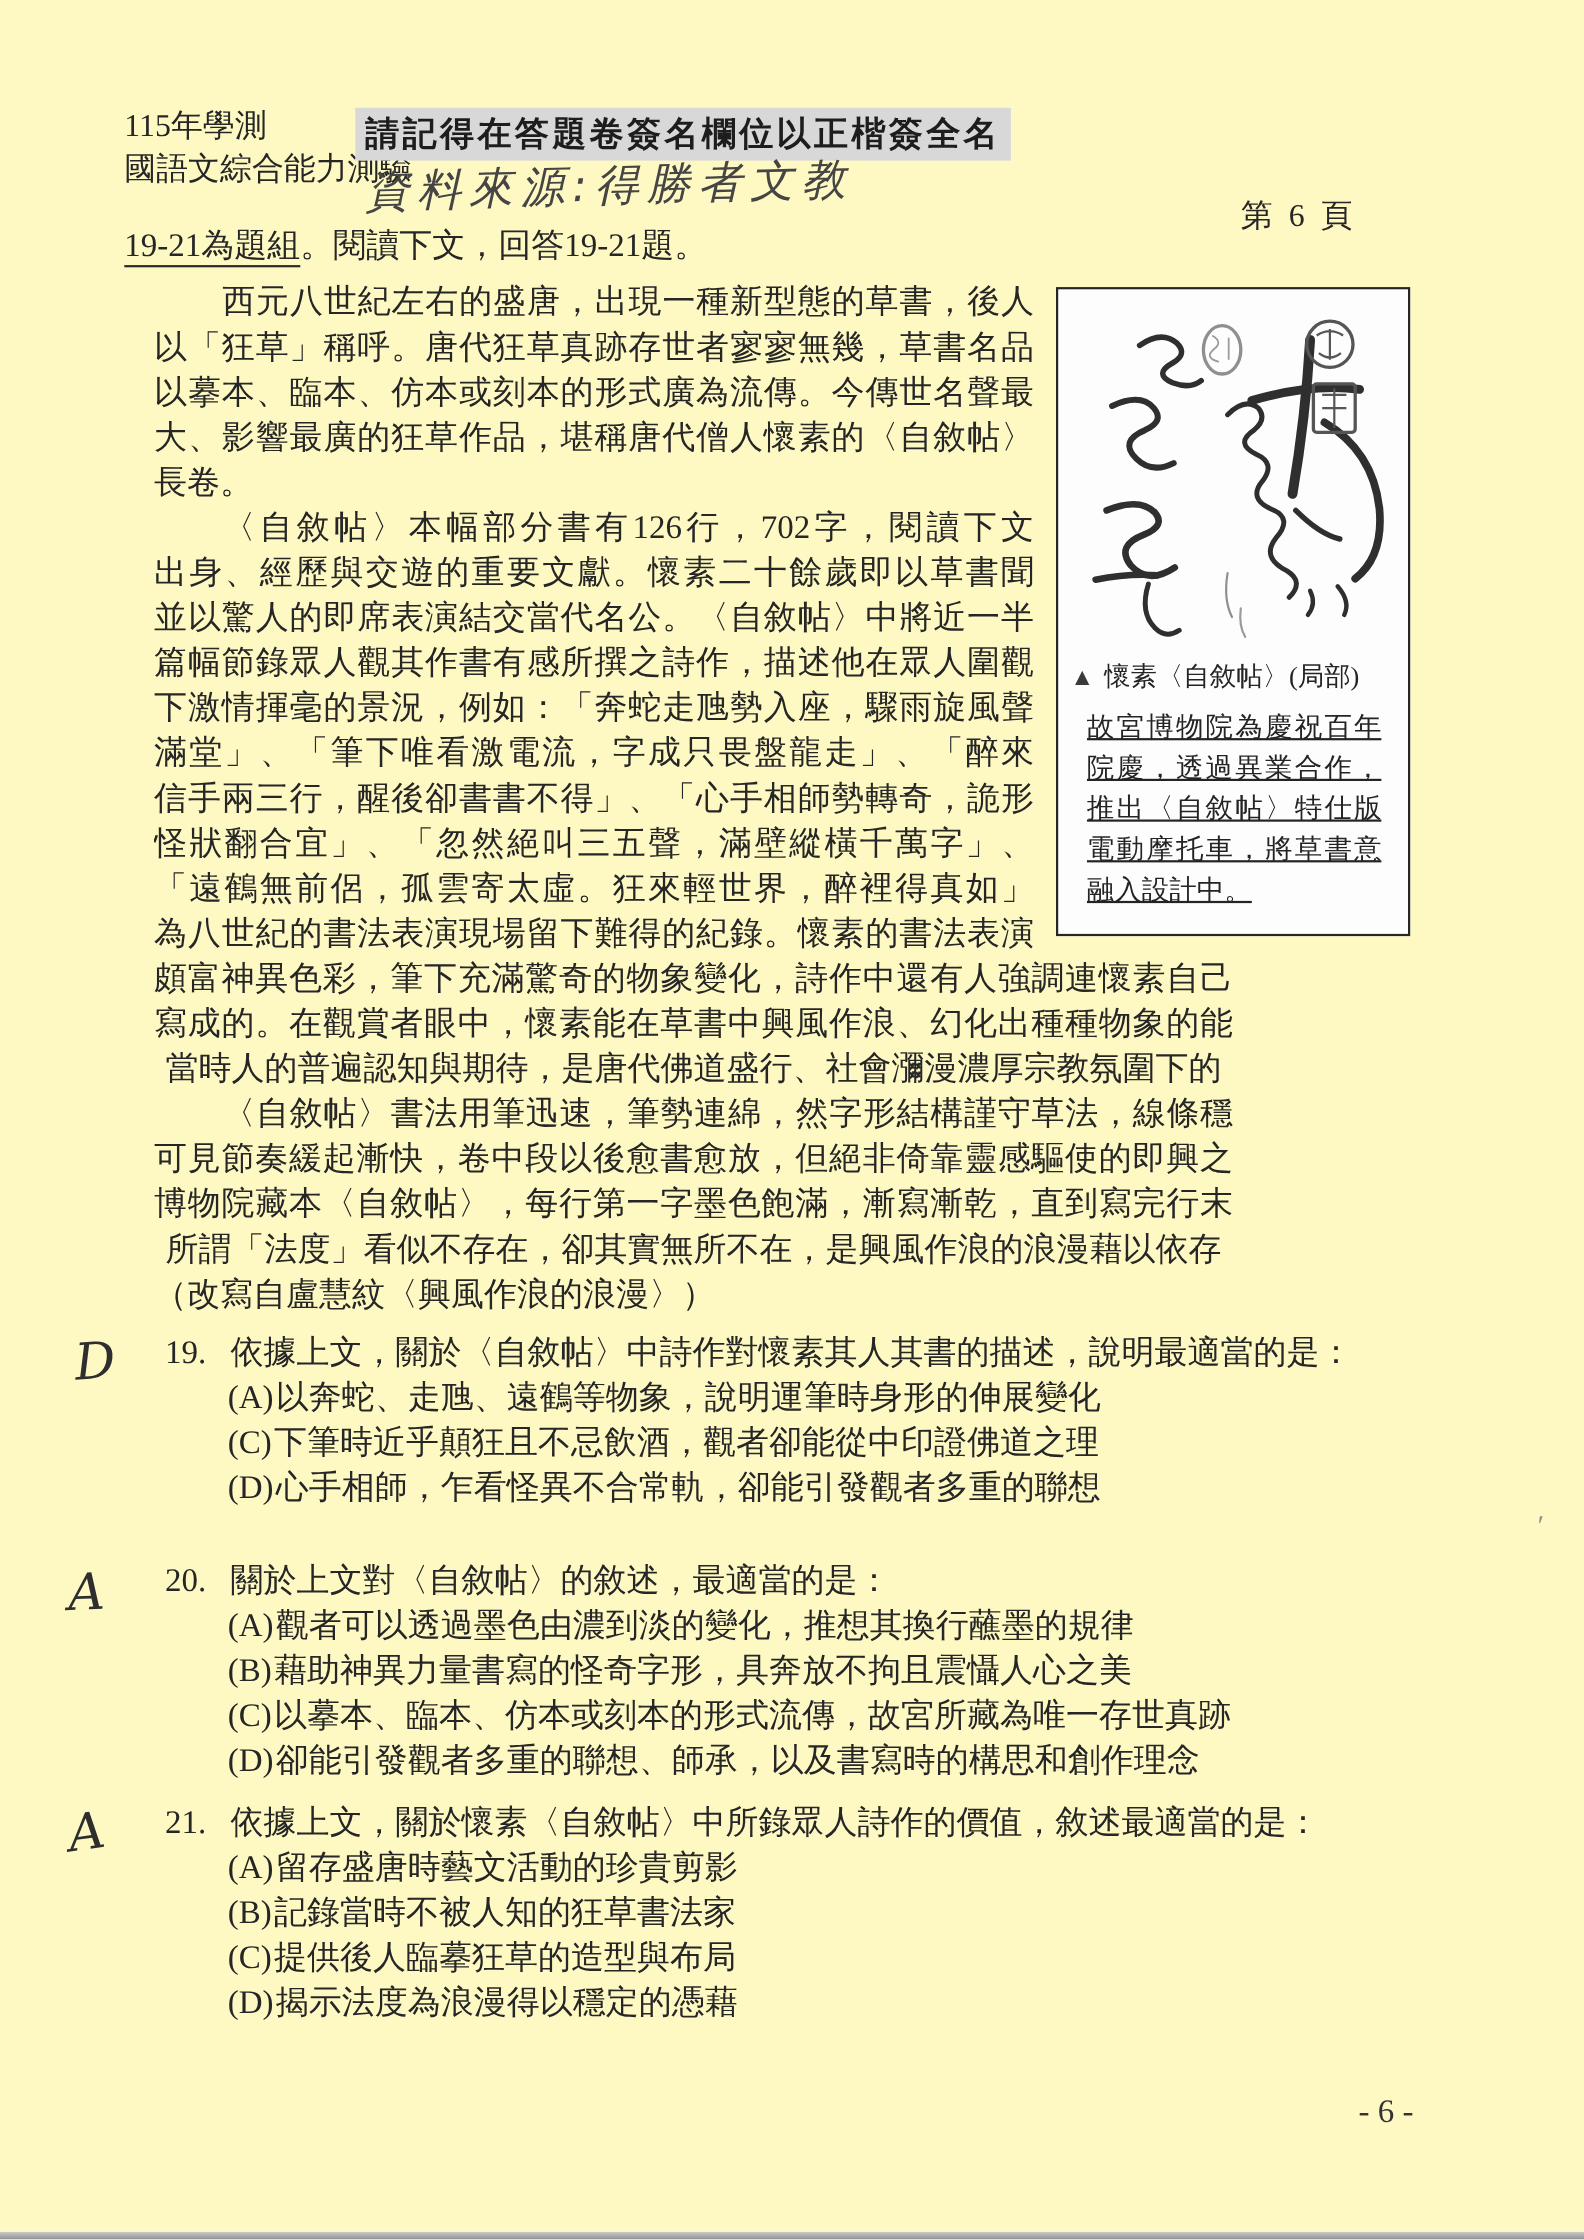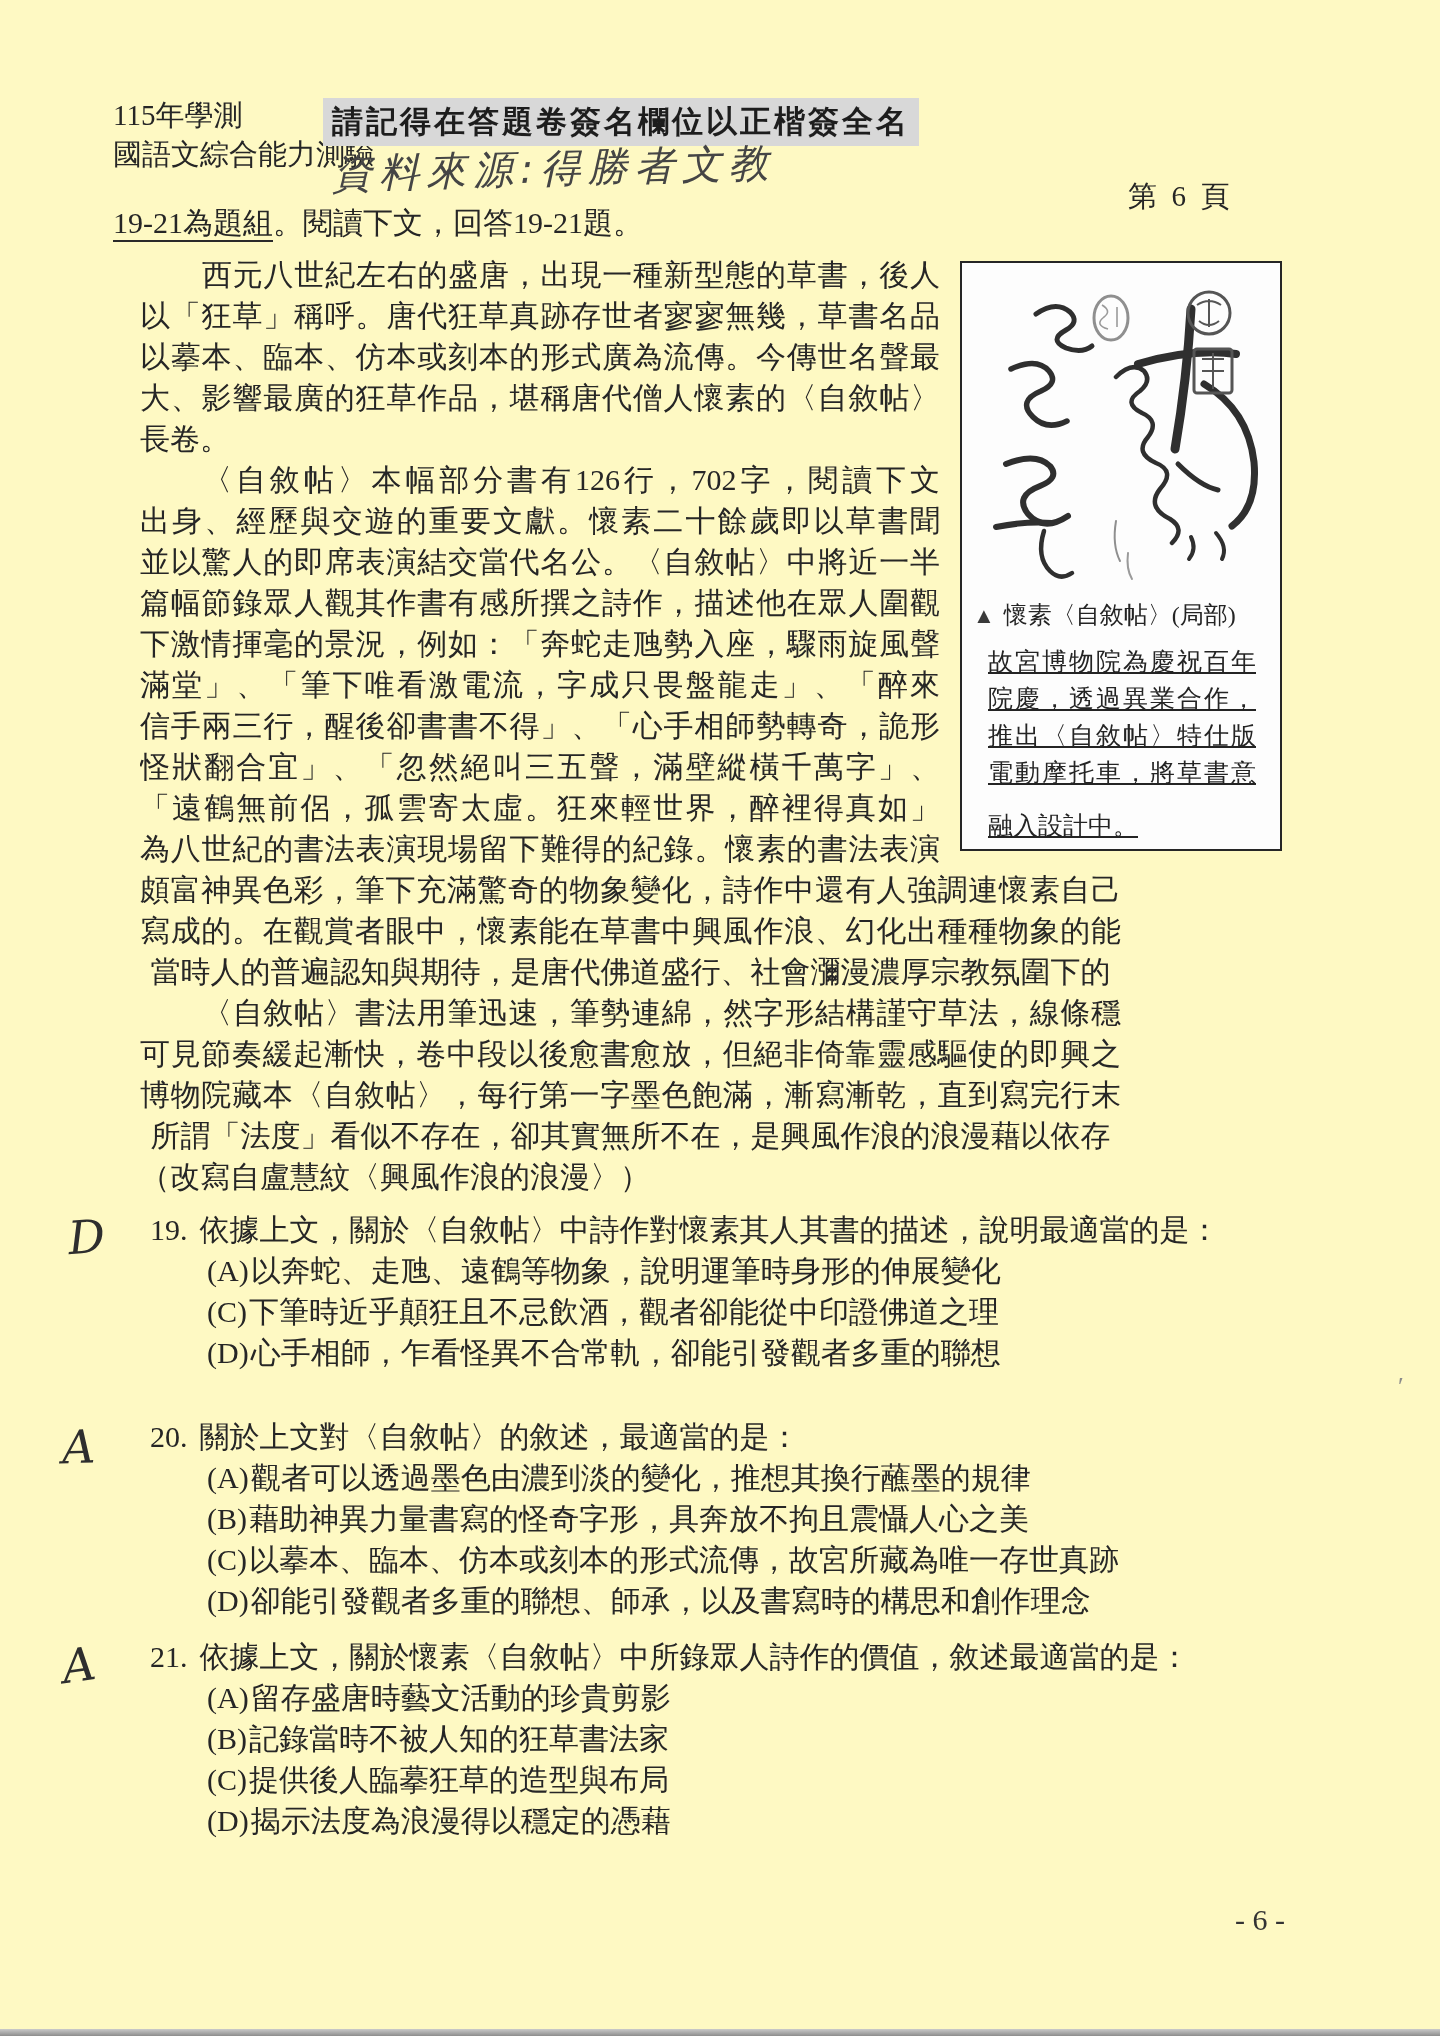--- a/index.html
+++ b/index.html
@@ -35,25 +35,25 @@
   
   .figbox{
     position:absolute;left:960px;top:261px;width:322px;height:590px;
     border:2px solid #262626;background:#fdfdfd;box-sizing:border-box;
   }
   .figbox svg{position:absolute;left:4px;top:6px;}
   .fig-cap{position:absolute;left:11px;top:336px;font-size:24px;white-space:nowrap;color:#242424;}
   .fig-cap .tri{font-size:22px;margin-right:9px;color:#3a3a3a;}
   .fig-notes{position:absolute;left:26px;top:380px;width:268px;font-size:25px;line-height:37px;color:#242424;text-decoration:underline;}
   .fig-notes .nln{text-align:justify;text-align-last:justify;height:37px;overflow:hidden;}
-  .fig-notes .nln.last{text-align-last:left;margin-top:16px;}
+  .fig-notes .nln.last{text-align-last:left;}
   
   .question{position:absolute;left:150px;font-size:30px;}
   .q-stem{height:41px;line-height:41px;white-space:nowrap;}
-  .q-num{margin-right:12px;}
+  .q-num{margin-right:22px;}
   .q-opt{height:41px;line-height:41px;padding-left:57px;white-space:nowrap;}
   .q-opt .opt-label{margin-right:2px;}
   
   .hand-ans{
     position:absolute;font-size:46px;color:#2e2e2e;
     font-family:"DejaVu Serif",serif;font-style:italic;font-weight:400;
   }
   
   .footer{position:absolute;left:1190px;top:1903px;width:140px;text-align:center;font-size:30px;color:#333;}
   .stray{position:absolute;left:1398px;top:1372px;font-size:26px;color:#8a8a8a;}

